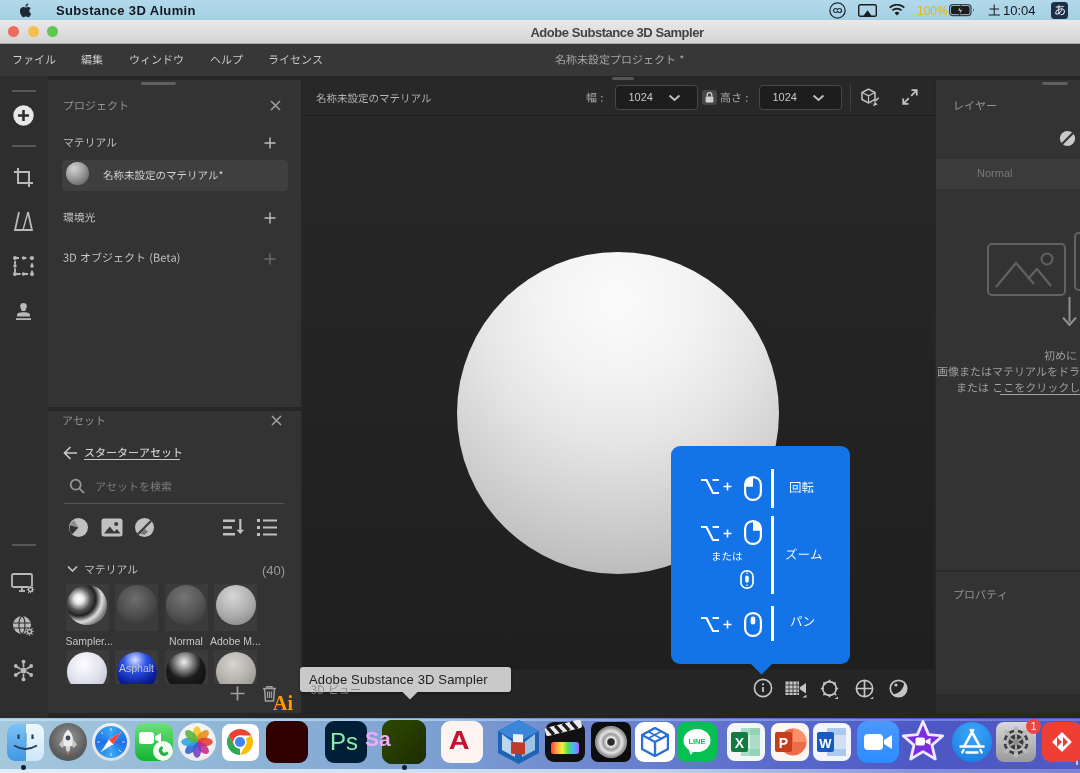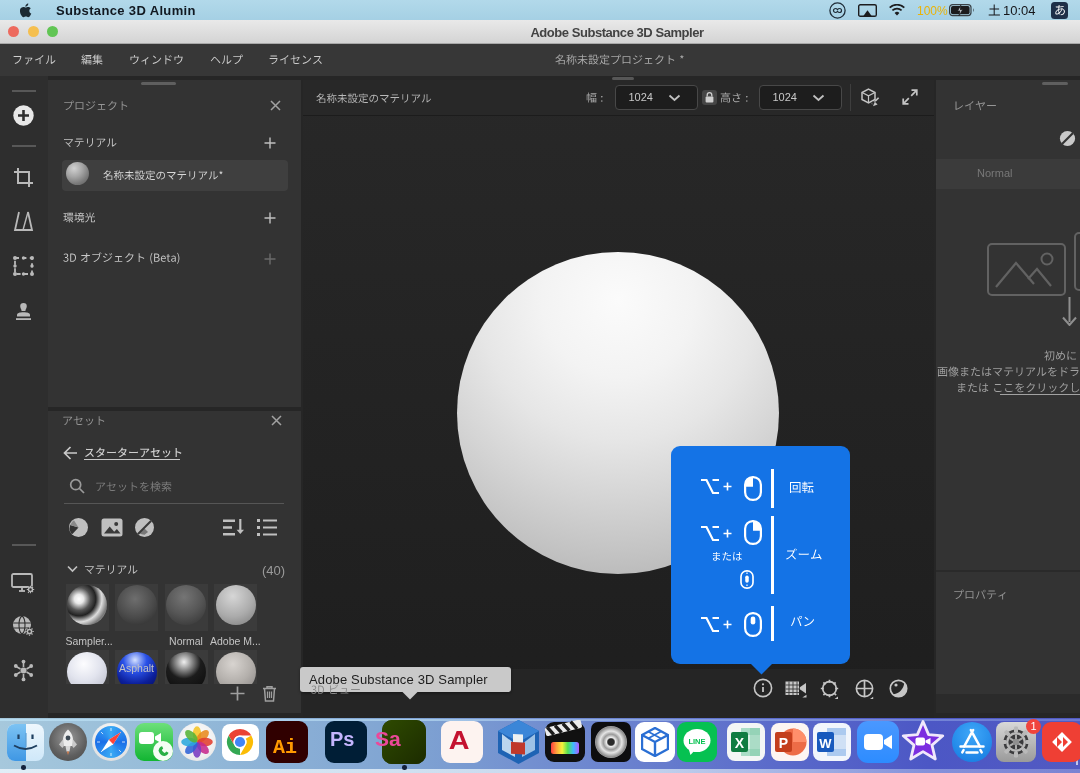--- a/index.html
+++ b/index.html
@@ -367,26 +367,26 @@
 <svg class="abs" style="left:226px;top:728px" width="28" height="28" viewBox="0 0 34 34">
     <circle cx="17" cy="17" r="15.8" fill="#fff"></circle>
     <path d="M17 1.2a15.8 15.8 0 0 1 13.7 7.9L17 9.1z" fill="#ea4335"></path>
     <path d="M30.7 9.1a15.8 15.8 0 0 1-13.7 23.7l6.8-11.8a7.9 7.9 0 0 0 .1-7.9z" fill="#fbbc05"></path>
     <path d="M17 32.8A15.8 15.8 0 0 1 3.3 9.1l6.9 11.9a7.9 7.9 0 0 0 6.8 4z" fill="#34a853"></path>
     <path d="M3.3 9.1A15.8 15.8 0 0 1 17 1.2V9.1a7.9 7.9 0 0 0-6.8 11.9z" fill="#ea4335"></path>
     <circle cx="17" cy="17" r="7.9" fill="#fff"></circle>
     <circle cx="17" cy="17" r="6.2" fill="#4285f4"></circle>
   </svg>
 <div class="abs" style="left:266.0px;top:721.0px;width:42px;height:42px;background:#300000;border-radius:9px"></div>
-<div class="abs" style="left:273px;top:736px;font-size:20px;font-weight:bold;color:#ff9a00;font-family:Liberation Mono, monospace">Ai</div>
+<div class="abs" style="left:273px;top:692px;font-size:20px;font-weight:bold;color:#ff9a00;font-family:Liberation Serif, serif">Ai</div>
 <div class="abs" style="left:325.0px;top:721.0px;width:42px;height:42px;background:#001e36;border-radius:9px"></div>
-<div class="abs" style="left:330px;top:728px;font-size:20px;font-weight:bold;color:#c4b5fd">Ps</div>
+<div class="abs" style="left:330px;top:728px;font-size:24px;font-weight:normal;color:#86efac">Ps</div>
 <div class="abs" style="left:382.0px;top:720.0px;width:44px;height:44px;background:#243300;border-radius:10px"></div>
 <div class="abs" style="left:382.0px;top:720.0px;width:44px;height:44px;background:linear-gradient(135deg,#2e4a00,#1c2b00);border-radius:10px"></div>
-<div class="abs" style="left:375px;top:727px;font-size:21px;font-weight:bold;color:#ec4899">Sa</div>
+<div class="abs" style="left:365px;top:727px;font-size:21px;font-weight:bold;color:#f0abfc">Sa</div>
 <div class="abs" style="left:441.0px;top:721.0px;width:42px;height:42px;background:#fdf3f0;border-radius:9px"></div>
 <div class="abs" style="left:450px;top:726px;font-size:25px;font-weight:bold;color:#c41230;transform:scaleX(1.15)">A</div>
 <svg class="abs" style="left:496px;top:719px" width="45" height="46" viewBox="0 0 45 46">
     <path d="M22.5 1 43 12v22L22.5 45 2 34V12z" fill="#1e63b4"></path>
     <path d="M22.5 1 43 12l-20.5 11L2 12z" fill="#3b86d8"></path>
     <path d="M6 15v16l13 7V25z" fill="#bcd6ee"></path>
     <path d="M39 15v16l-13 7V25z" fill="#9cc2e6"></path>
     <rect x="15" y="22" width="14" height="12" fill="#c0392b" transform="skewY(3)"></rect>
     <rect x="17" y="14" width="10" height="8" fill="#ecf0f1" transform="skewY(3)"></rect>
   </svg>

